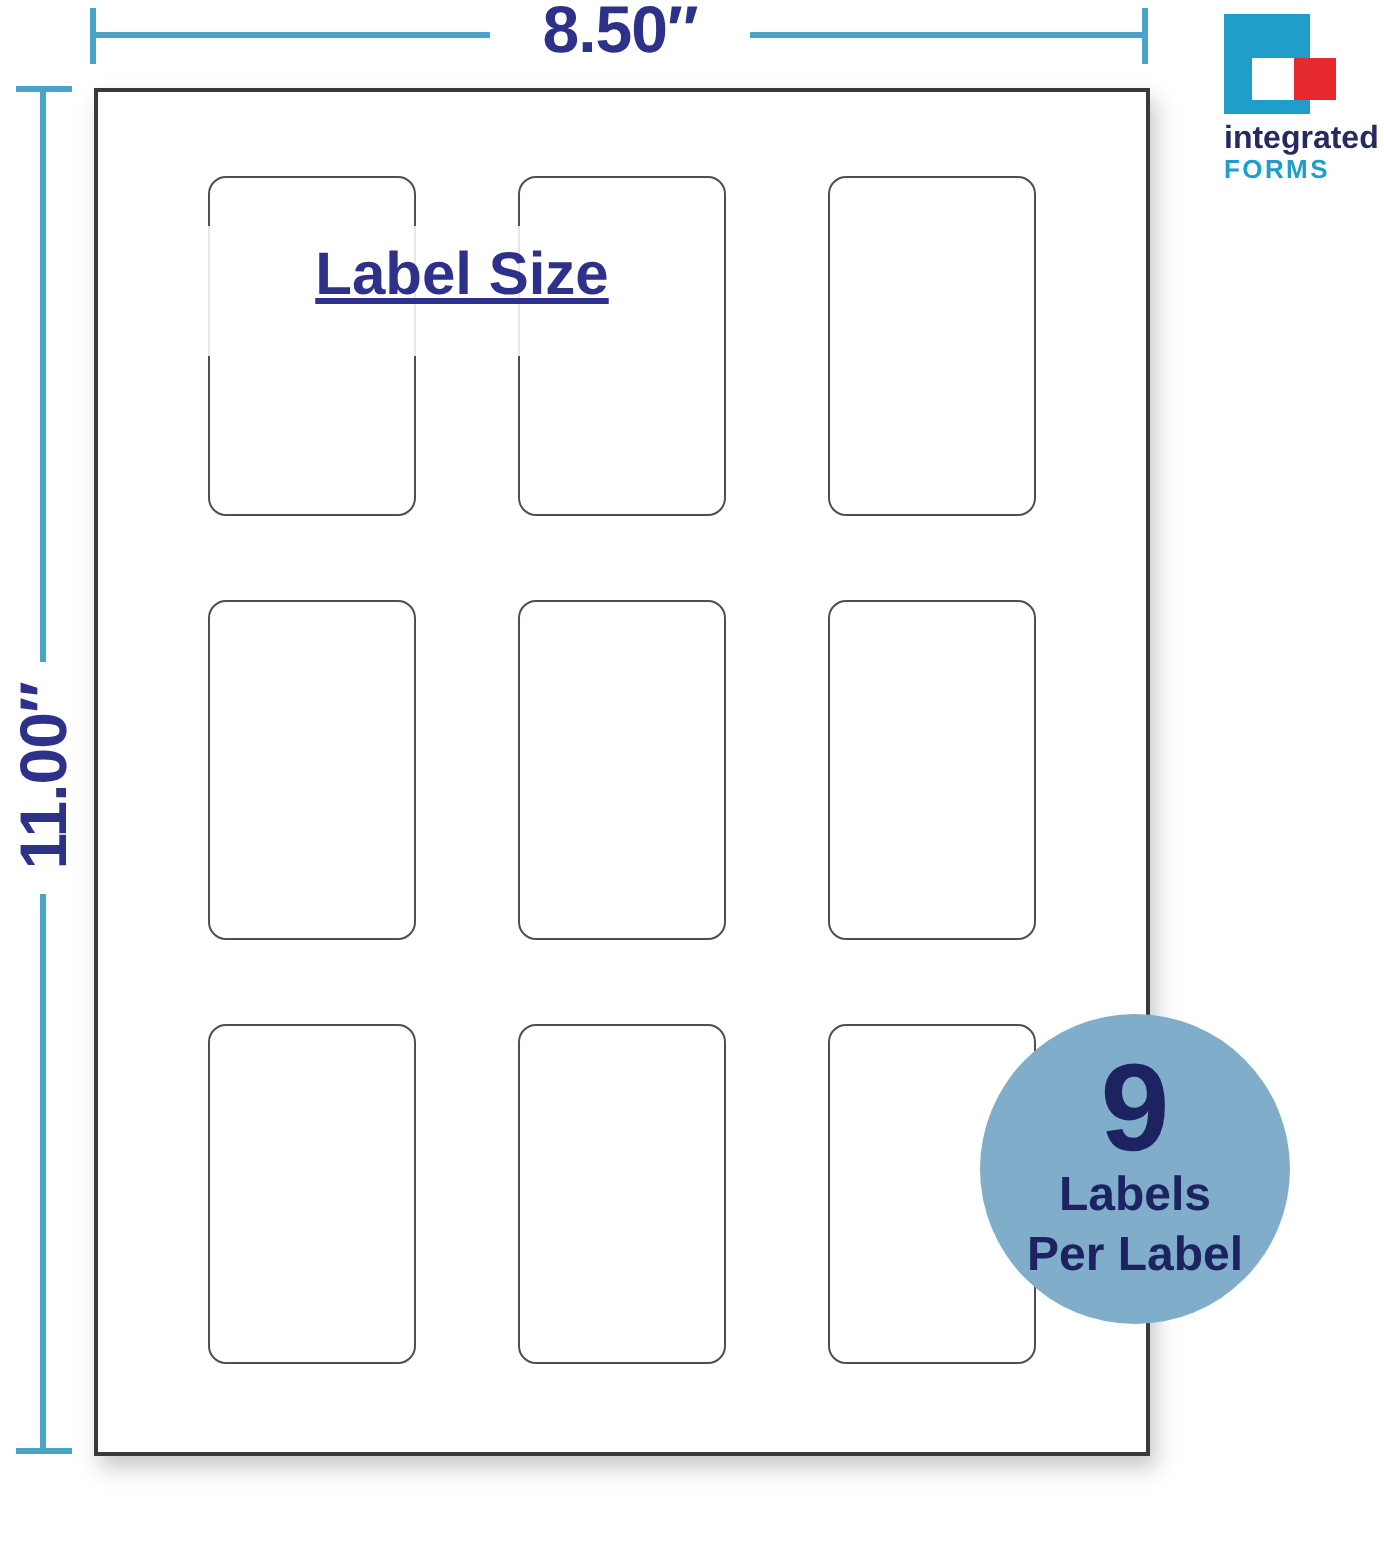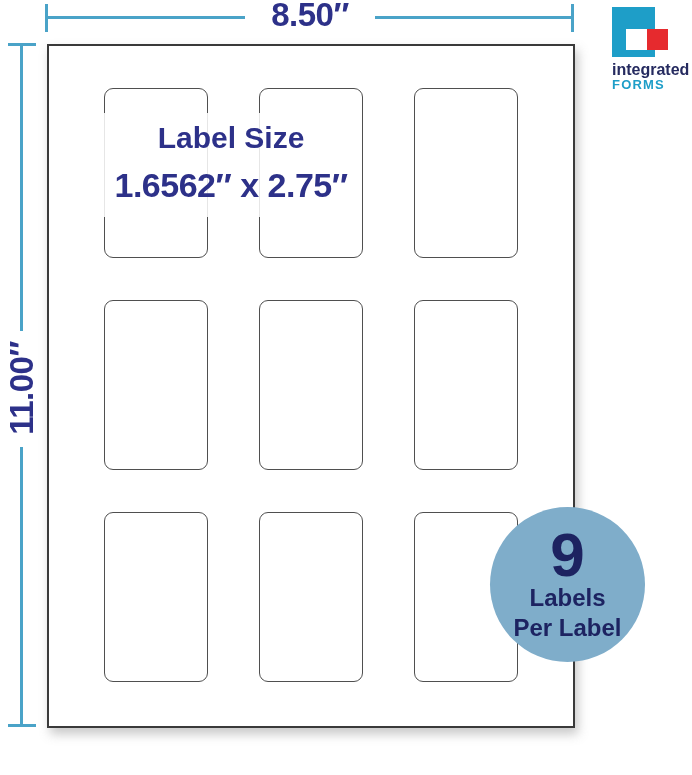--- a/index.html
+++ b/index.html
@@ -46,21 +46,21 @@
     transform:translate(-50%,-50%) rotate(-90deg);
     font-size:33px;font-weight:600;color:var(--navy,#2d3189);
     white-space:nowrap;letter-spacing:-0.5px;
   }
   
   .callout{
     position:absolute;left:101px;top:113px;width:260px;
     background:rgba(255,255,255,0.86);text-align:center;
     padding:8px 0 12px;z-index:3;
   }
-  .callout-title{font-size:30px;font-weight:600;color:var(--navy,#2d3189);margin-bottom:11px;}
+  .callout-title{font-size:30px;font-weight:600;color:var(--navy,#2d3189);margin-bottom:11px;text-decoration:underline;}
   .callout-size{font-size:34px;font-weight:700;color:var(--navy,#2d3189);letter-spacing:-0.5px;}
   
   .logo{position:absolute;left:612px;top:7px;width:84px;z-index:2;}
   .logo-mark{position:relative;width:43px;height:50px;background:var(--logo-blue,#1e9ec8);}
   .logo-white-square{position:absolute;left:14px;top:22px;width:21px;height:21px;background:#fff;}
   .logo-red-square{position:absolute;left:35px;top:22px;width:21px;height:21px;background:var(--logo-red,#e62a2e);}
   .logo-name{font-size:16px;font-weight:700;color:var(--logo-navy,#252a5f);margin-top:5px;line-height:16px;}
   .logo-forms{font-size:13px;font-weight:700;color:var(--logo-blue,#1e9ec8);letter-spacing:1.2px;line-height:14px;}
   
   .badge{
@@ -95,21 +95,20 @@
   <div class="label-cell"></div>
   <div class="label-cell"></div>
   <div class="label-cell"></div>
   <div class="label-cell"></div>
   <div class="label-cell"></div>
   <div class="label-cell"></div>
 </div>
 
 <div class="callout">
   <div class="callout-title">Label Size</div>
-  <div class="callout-size">1.6562″ x 2.75″</div>
 </div>
 
 <div class="logo">
   <div class="logo-mark">
     <div class="logo-white-square"></div>
     <div class="logo-red-square"></div>
   </div>
   <div class="logo-name">integrated</div>
   <div class="logo-forms">FORMS</div>
 </div>

